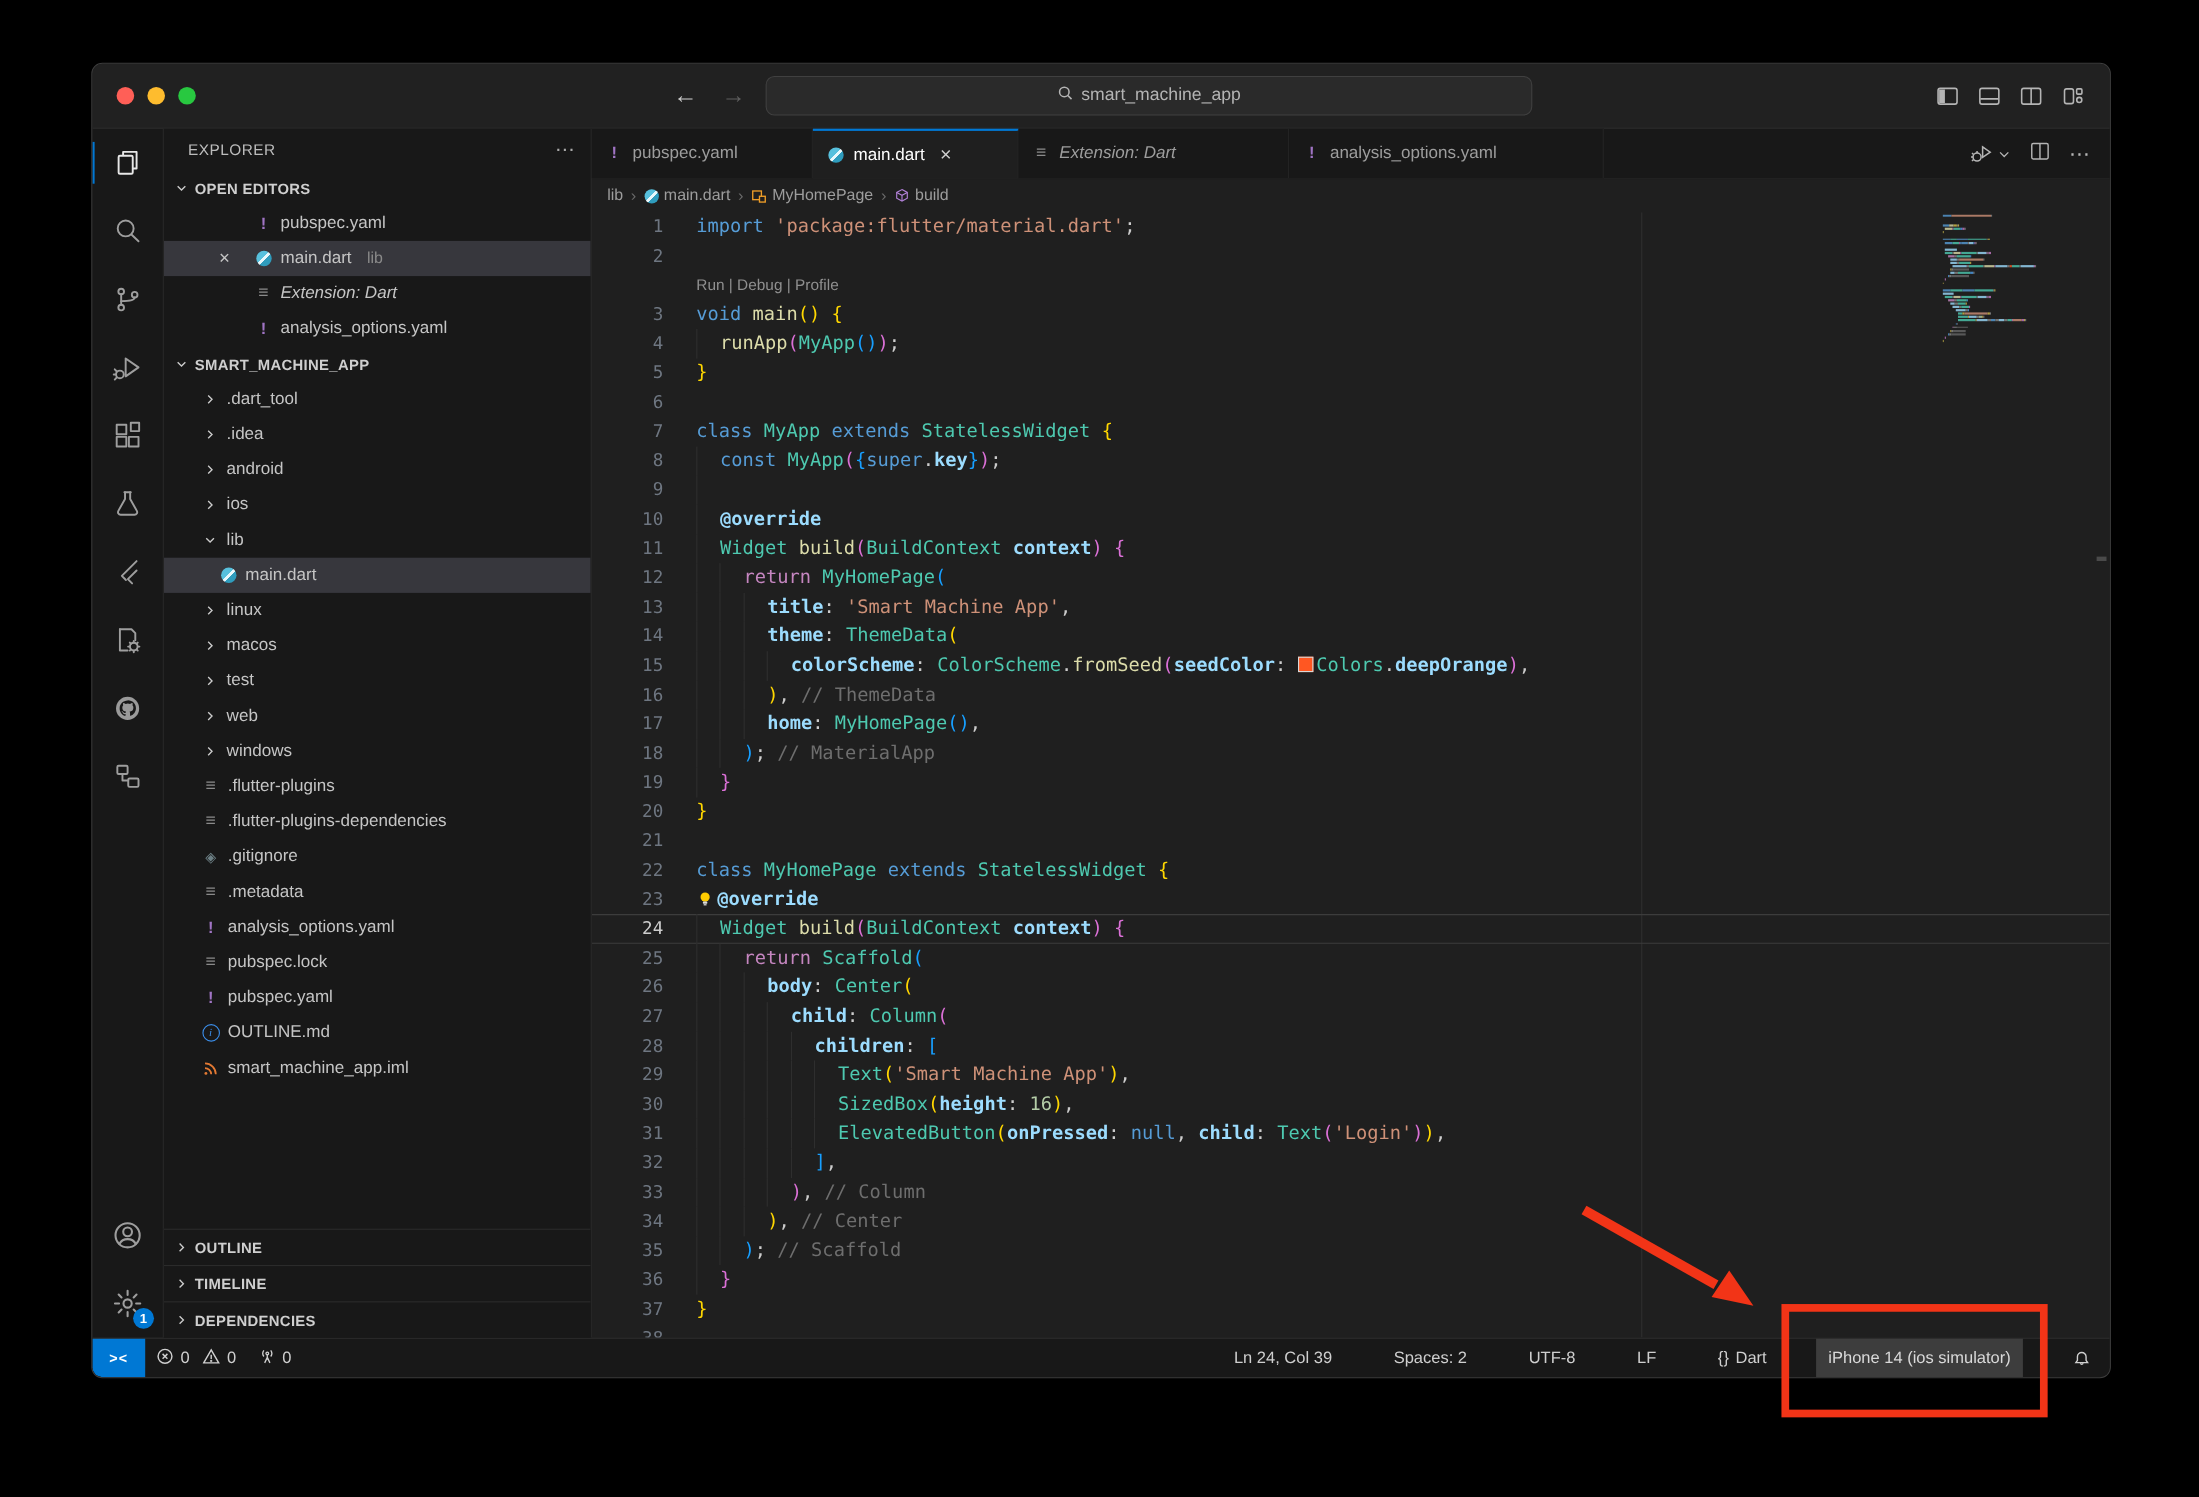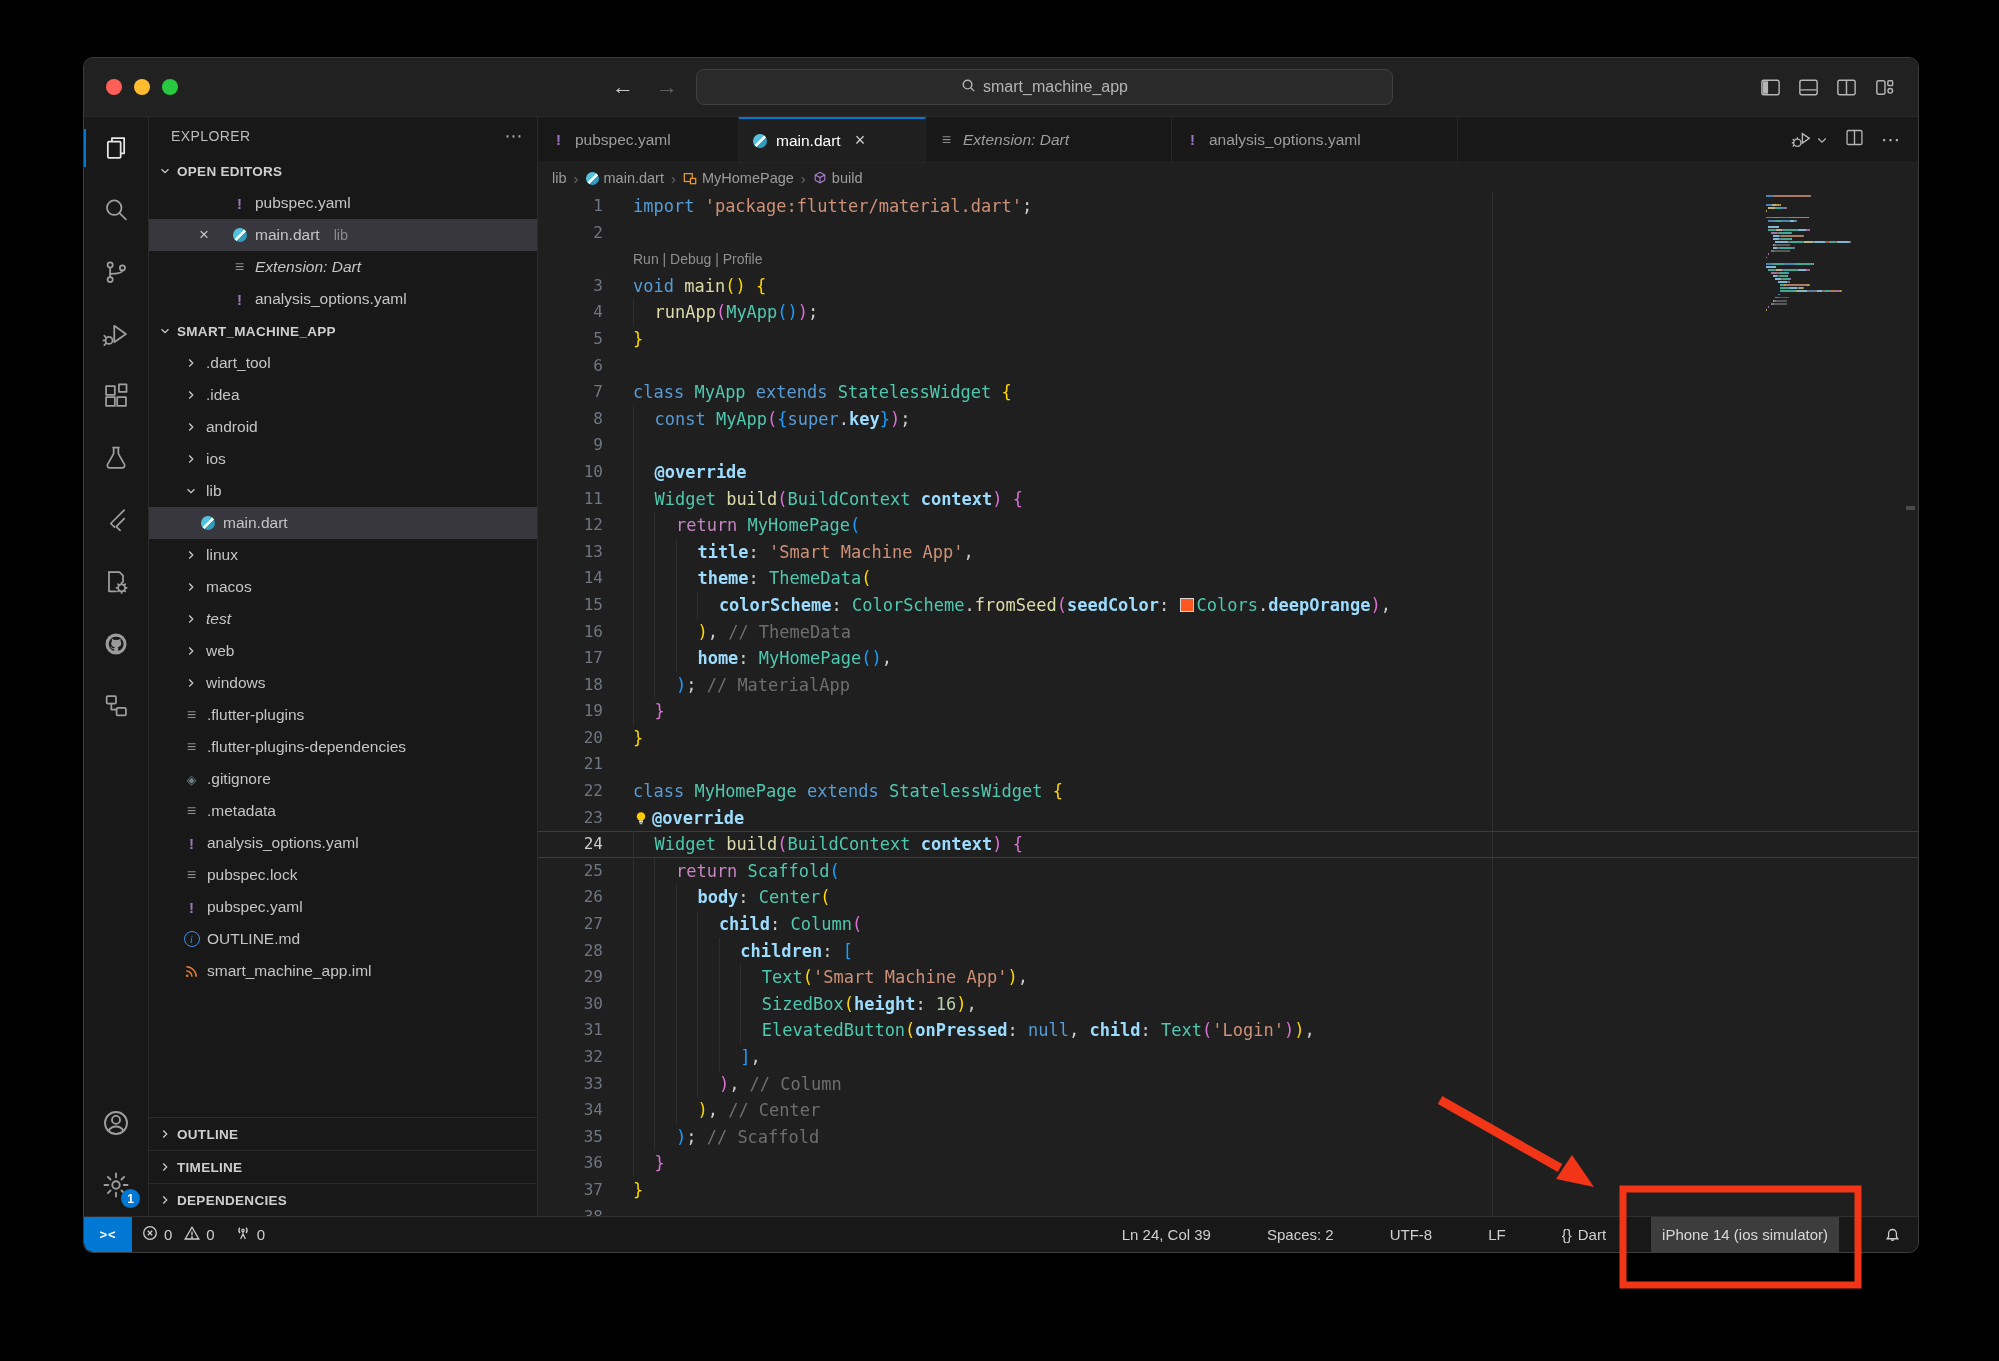--- a/index.html
+++ b/index.html
@@ -340,21 +340,21 @@
               <span>linux</span>
             </div>
             <div class="tree-row" style="padding-left: 34px; align-items: center;">
               <span class="chev">
                 <svg width="14" height="14" viewBox="0 0 16 16" fill="none" stroke="#cccccc" stroke-width="1.4">
                   <path d="M6 4l4 4-4 4"></path>
                 </svg>
               </span>
               <span>macos</span>
             </div>
-            <div class="tree-row" style="padding-left: 34px; font-style: italic;">
+            <div class="tree-row" style="padding-left: 34px;">
               <span class="chev">
                 <svg width="14" height="14" viewBox="0 0 16 16" fill="none" stroke="#cccccc" stroke-width="1.4">
                   <path d="M6 4l4 4-4 4"></path>
                 </svg>
               </span>
               <span>test</span>
             </div>
             <div class="tree-row" style="padding-left: 34px;">
               <span class="chev">
                 <svg width="14" height="14" viewBox="0 0 16 16" fill="none" stroke="#cccccc" stroke-width="1.4">

